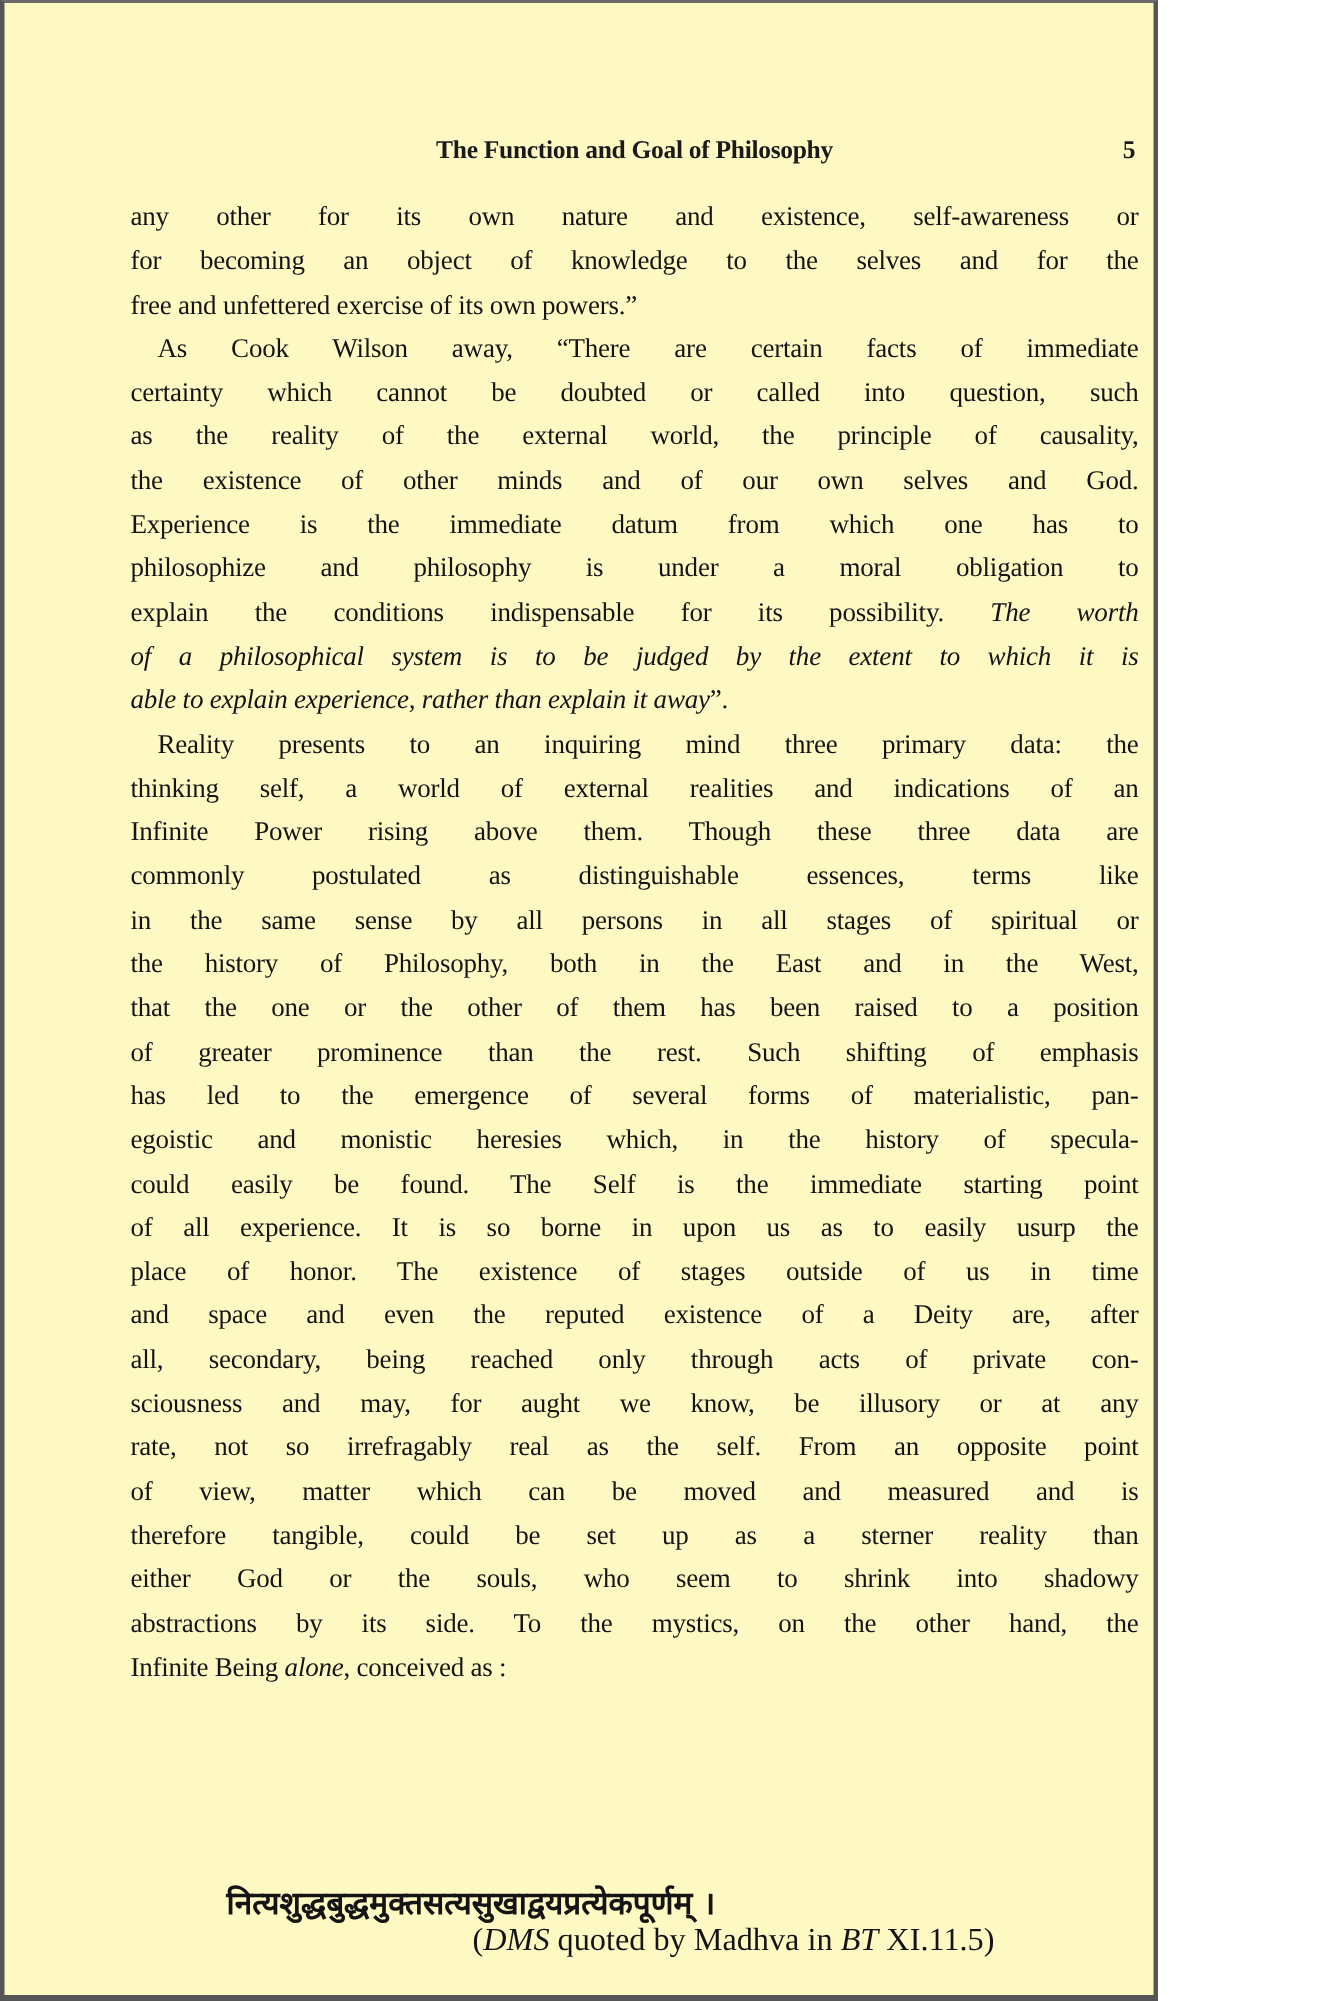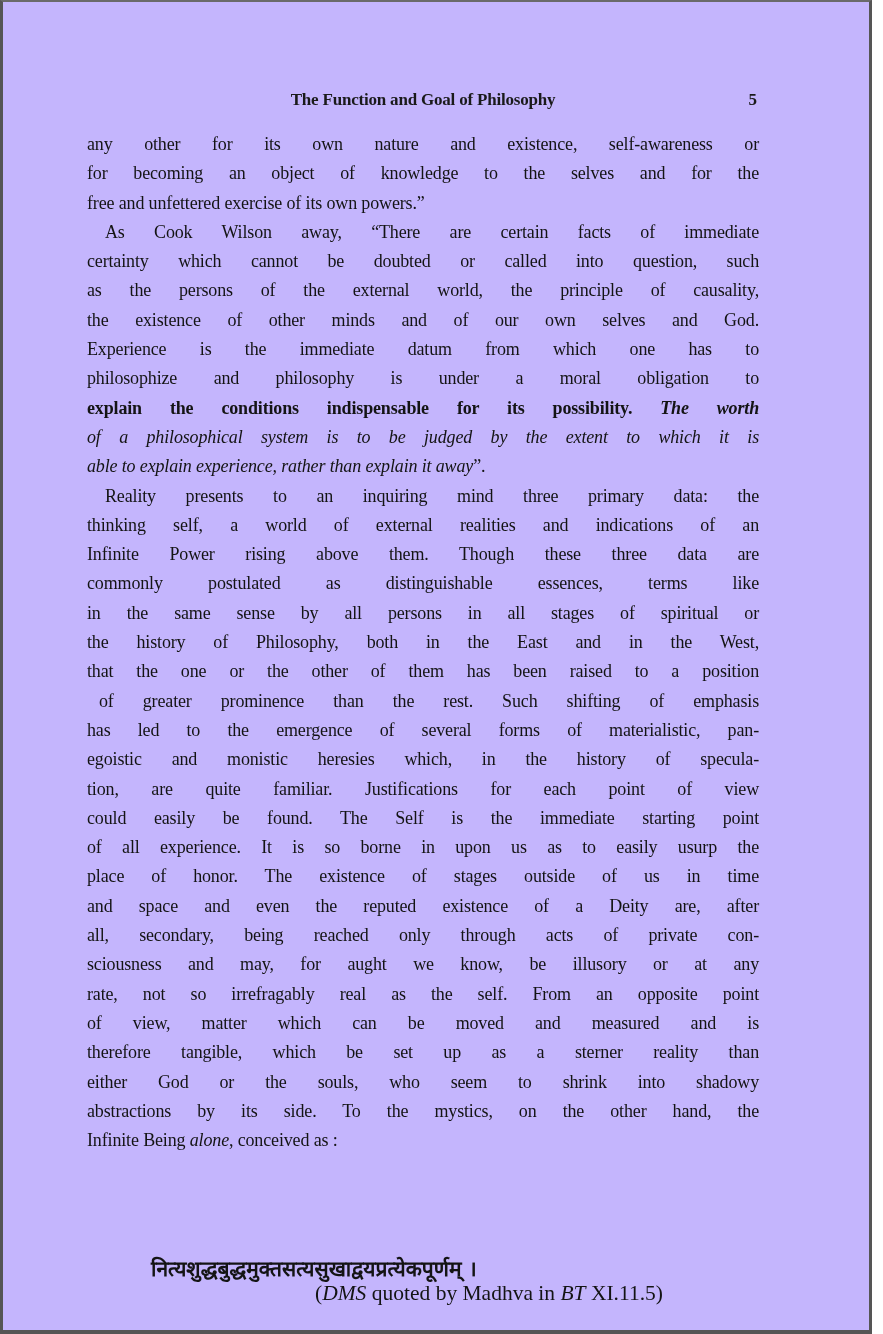--- a/index.html
+++ b/index.html
@@ -9,24 +9,24 @@
     }
     body {
       width: 883px;
       height: 1334px;
       position: relative;
       overflow: hidden;
     }
     .page {
       position: absolute;
       left: 0; top: 0;
-      width: 872px;
+      width: 772px;
       height: 1334px;
       box-sizing: border-box;
-      background: #c4b5fd;
+      background: #fef9c3;
       border-top: 2px solid #6a6a6a;
       border-left: 3px solid #555;
       border-right: 3px solid #555;
       border-bottom: 4px solid #555;
     }
     .running-head {
       position: absolute;
       top: 88px;
       left: 86px;
       width: 668px;
@@ -113,33 +113,33 @@
       <div class="line last">
         <span class="inner"><span>free and unfettered exercise of its own powers.”</span></span>
       </div>
       <div class="line indent">
         <span class="inner" style="text-align-last: justify;"><span>As Cook Wilson away, “There are certain facts of immediate</span></span>
       </div>
       <div class="line">
         <span class="inner" style="text-align-last: justify;"><span>certainty which cannot be doubted or called into question, such</span></span>
       </div>
       <div class="line">
-        <span class="inner" style="text-align-last: justify;"><span>as the persons of the external world, the principle of causality,</span></span>
+        <span class="inner" style="text-align-last: justify;"><span>as the reality of the external world, the principle of causality,</span></span>
       </div>
       <div class="line">
         <span class="inner" style="text-align-last: justify;"><span>the existence of other minds and of our own selves and God.</span></span>
       </div>
       <div class="line">
         <span class="inner" style="text-align-last: justify;"><span>Experience is the immediate datum from which one has to</span></span>
       </div>
       <div class="line">
         <span class="inner" style="text-align-last: justify;"><span>philosophize and philosophy is under a moral obligation to</span></span>
       </div>
       <div class="line">
-        <span class="inner" style="text-align-last: justify; font-weight: bold;"><span>explain the conditions indispensable for its possibility. </span><span class="it">The worth</span></span>
+        <span class="inner" style="text-align-last: justify;"><span>explain the conditions indispensable for its possibility. </span><span class="it">The worth</span></span>
       </div>
       <div class="line">
         <span class="inner" style="text-align-last: justify;"><span class="it">of a philosophical system is to be judged by the extent to which it is</span></span>
       </div>
       <div class="line last">
         <span class="inner"><span class="it">able to explain experience, rather than explain it away</span><span>”.</span></span>
       </div>
       <div class="line indent">
         <span class="inner" style="text-align-last: justify;"><span>Reality presents to an inquiring mind three primary data: the</span></span>
       </div>
@@ -155,32 +155,29 @@
       <div class="line">
         <span class="inner" style="text-align-last: justify;"><span>in the same sense by all persons in all stages of spiritual or</span></span>
       </div>
       <div class="line">
         <span class="inner" style="text-align-last: justify;"><span>the history of Philosophy, both in the East and in the West,</span></span>
       </div>
       <div class="line">
         <span class="inner" style="text-align-last: justify;"><span>that the one or the other of them has been raised to a position</span></span>
       </div>
       <div class="line">
-        <span class="inner" style="text-align-last: justify; margin-left: 12px;"><span>of greater prominence than the rest. Such shifting of emphasis</span></span>
+        <span class="inner" style="text-align-last: justify;"><span>of greater prominence than the rest. Such shifting of emphasis</span></span>
       </div>
       <div class="line">
         <span class="inner" style="text-align-last: justify;"><span>has led to the emergence of several forms of materialistic, pan-</span></span>
       </div>
       <div class="line">
         <span class="inner" style="text-align-last: justify;"><span>egoistic and monistic heresies which, in the history of specula-</span></span>
       </div>
       <div class="line">
-        <span class="inner" style="text-align-last: justify;"><span>tion, are quite familiar. Justifications for each point of view</span></span>
-      </div>
-      <div class="line">
         <span class="inner" style="text-align-last: justify;"><span>could easily be found. The Self is the immediate starting point</span></span>
       </div>
       <div class="line">
         <span class="inner" style="text-align-last: justify;"><span>of all experience. It is so borne in upon us as to easily usurp the</span></span>
       </div>
       <div class="line">
         <span class="inner" style="text-align-last: justify;"><span>place of honor. The existence of stages outside of us in time</span></span>
       </div>
       <div class="line">
         <span class="inner" style="text-align-last: justify;"><span>and space and even the reputed existence of a Deity are, after</span></span>
@@ -191,21 +188,21 @@
       <div class="line">
         <span class="inner" style="text-align-last: justify;"><span>sciousness and may, for aught we know, be illusory or at any</span></span>
       </div>
       <div class="line">
         <span class="inner" style="text-align-last: justify;"><span>rate, not so irrefragably real as the self. From an opposite point</span></span>
       </div>
       <div class="line">
         <span class="inner" style="text-align-last: justify;"><span>of view, matter which can be moved and measured and is</span></span>
       </div>
       <div class="line">
-        <span class="inner" style="text-align-last: justify;"><span>therefore tangible, which be set up as a sterner reality than</span></span>
+        <span class="inner" style="text-align-last: justify;"><span>therefore tangible, could be set up as a sterner reality than</span></span>
       </div>
       <div class="line">
         <span class="inner" style="text-align-last: justify;"><span>either God or the souls, who seem to shrink into shadowy</span></span>
       </div>
       <div class="line">
         <span class="inner" style="text-align-last: justify;"><span>abstractions by its side. To the mystics, on the other hand, the</span></span>
       </div>
       <div class="line last">
         <span class="inner"><span>Infinite Being </span><span class="it">alone</span><span>, conceived as :</span></span>
       </div>

